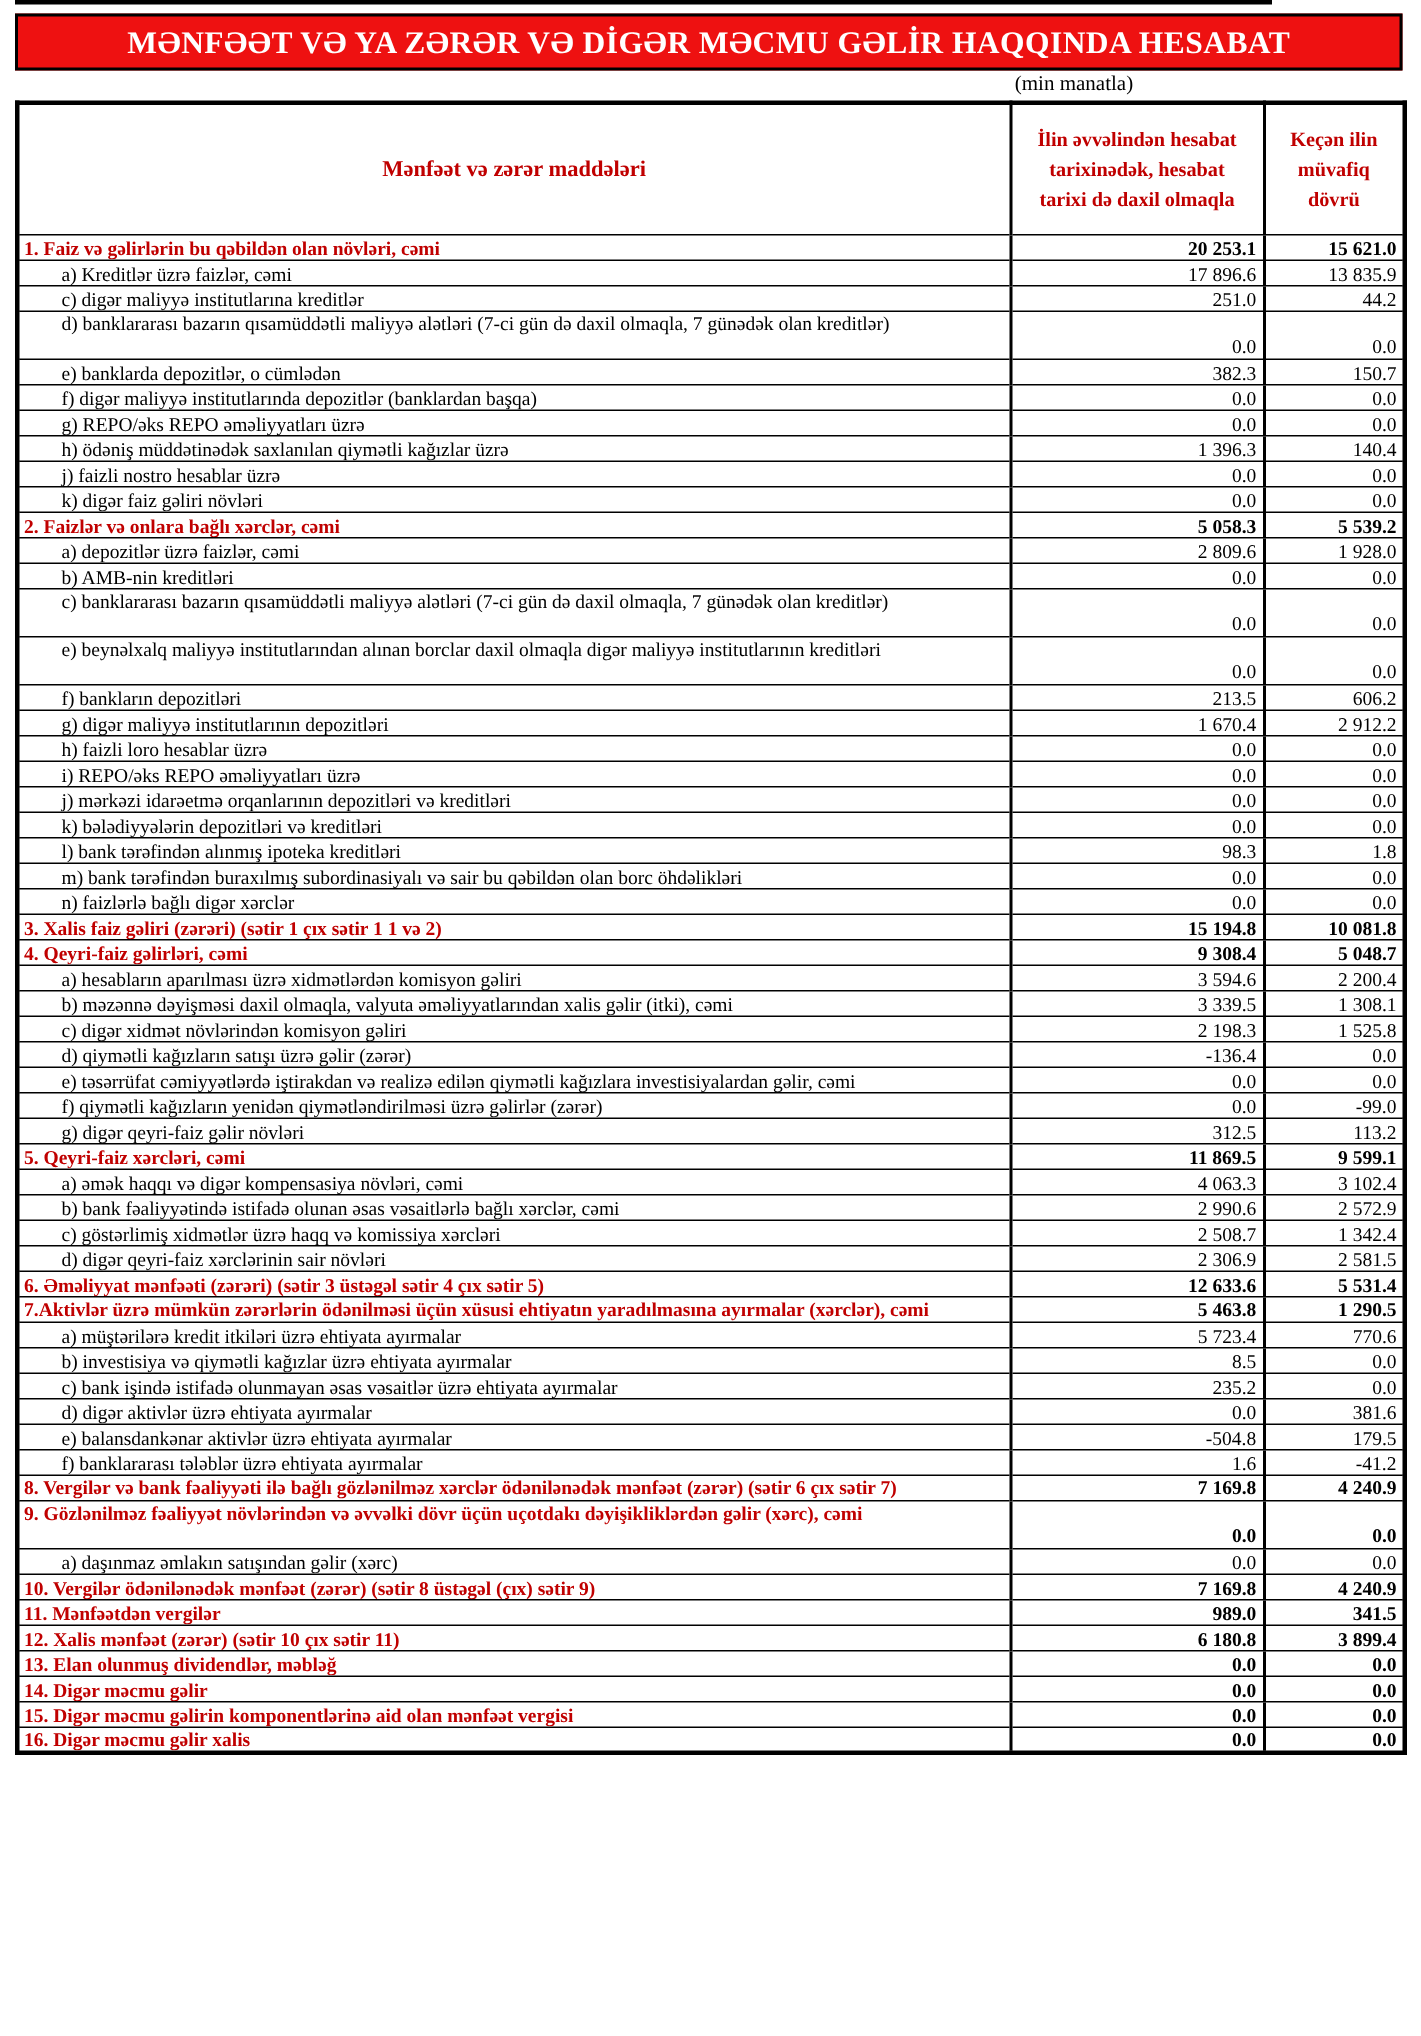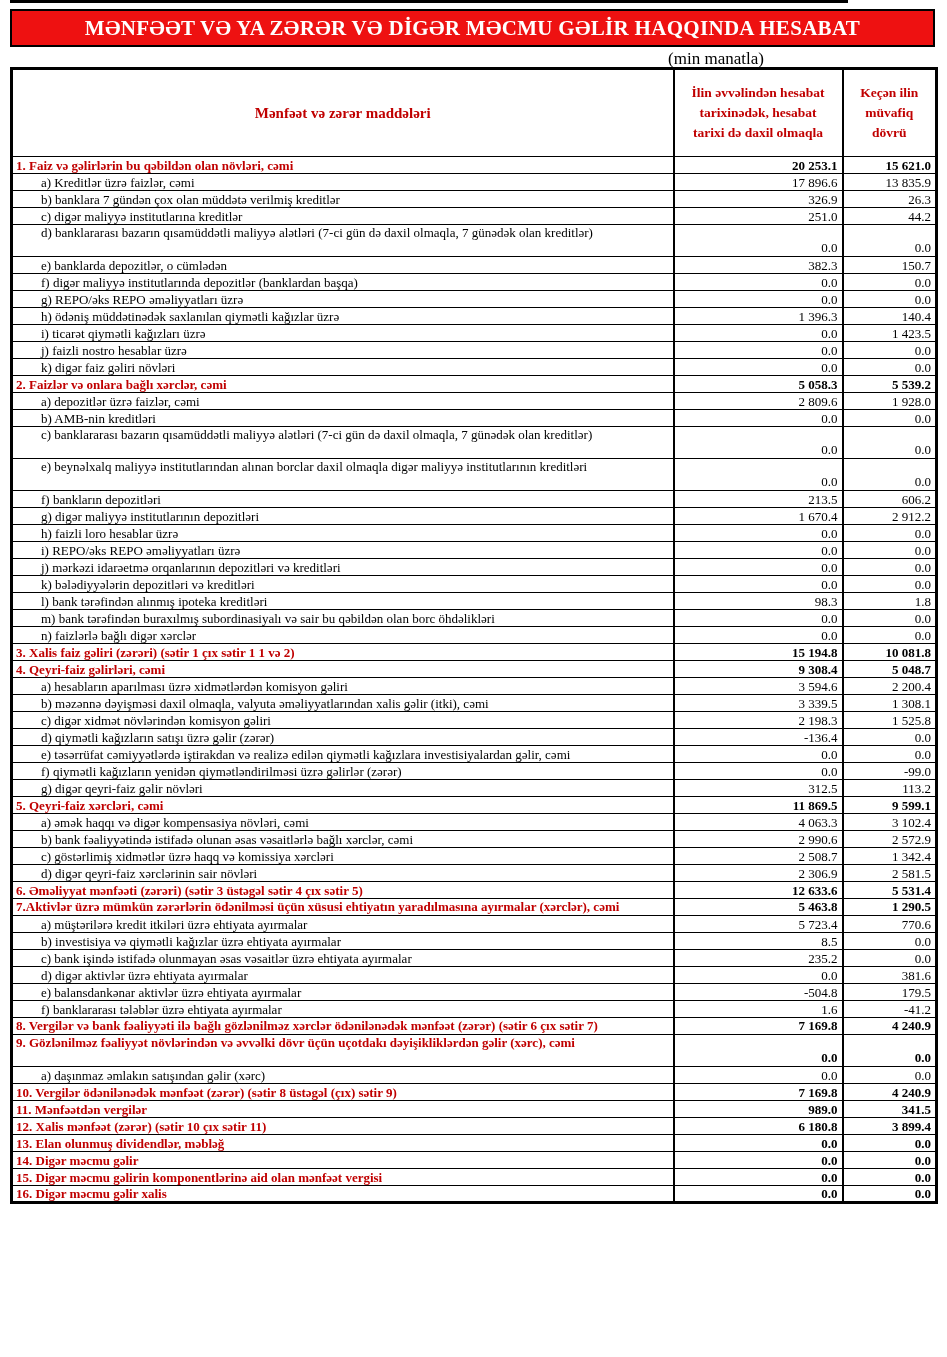--- a/index.html
+++ b/index.html
@@ -17,21 +17,21 @@
   .banner{
     position:absolute;top:9px;left:10px;width:925px;height:38px;
     background:var(--banner-bg);border:2px solid var(--border);
     display:flex;align-items:center;justify-content:center;
   }
   .banner-title{
     color:#ffffff;font-weight:bold;font-size:21px;letter-spacing:.3px;white-space:nowrap;font-family:Liberation Serif, serif;
   }
   .unit-note{
     position:absolute;top:49px;left:626px;width:180px;text-align:center;
-    font-size:17px;color:#000;
+    font-size:14px;color:#000;
   }
   table.report{
     position:absolute;top:67px;left:10px;width:925px;
     border-collapse:collapse;table-layout:fixed;
     border:3px solid var(--border);
     font-size:13px;
   }
   th,td{border:1.5px solid var(--border);overflow:hidden;}
   thead tr{height:88px;}
   th{color:var(--red-text);font-weight:bold;text-align:center;vertical-align:middle;margin-top:44px;}
@@ -80,25 +80,20 @@
     <td class="c-label">1. Faiz və gəlirlərin bu qəbildən olan növləri, cəmi</td>
     <td class="c-val">20 253.1</td>
     <td class="c-val">15 621.0</td>
   </tr>
       <tr class="sub">
     <td class="c-label">a) Kreditlər üzrə faizlər, cəmi</td>
     <td class="c-val">17 896.6</td>
     <td class="c-val">13 835.9</td>
   </tr>
       <tr class="sub">
-    <td class="c-label">b) banklara 7 gündən çox olan müddətə verilmiş kreditlər</td>
-    <td class="c-val">326.9</td>
-    <td class="c-val">26.3</td>
-  </tr>
-      <tr class="sub">
     <td class="c-label">c) digər maliyyə institutlarına kreditlər</td>
     <td class="c-val">251.0</td>
     <td class="c-val">44.2</td>
   </tr>
       <tr class="sub tall">
     <td class="c-label">d) banklararası bazarın qısamüddətli maliyyə alətləri (7-ci gün də daxil olmaqla, 7 günədək olan kreditlər)</td>
     <td class="c-val">0.0</td>
     <td class="c-val">0.0</td>
   </tr>
       <tr class="sub">
@@ -113,25 +108,20 @@
   </tr>
       <tr class="sub">
     <td class="c-label">g) REPO/əks REPO əməliyyatları üzrə</td>
     <td class="c-val">0.0</td>
     <td class="c-val">0.0</td>
   </tr>
       <tr class="sub">
     <td class="c-label">h) ödəniş müddətinədək saxlanılan qiymətli kağızlar üzrə</td>
     <td class="c-val">1 396.3</td>
     <td class="c-val">140.4</td>
-  </tr>
-      <tr class="sub">
-    <td class="c-label">i) ticarət qiymətli kağızları üzrə</td>
-    <td class="c-val">0.0</td>
-    <td class="c-val">1 423.5</td>
   </tr>
       <tr class="sub">
     <td class="c-label">j) faizli nostro hesablar üzrə</td>
     <td class="c-val">0.0</td>
     <td class="c-val">0.0</td>
   </tr>
       <tr class="sub">
     <td class="c-label">k) digər faiz gəliri növləri</td>
     <td class="c-val">0.0</td>
     <td class="c-val">0.0</td>

